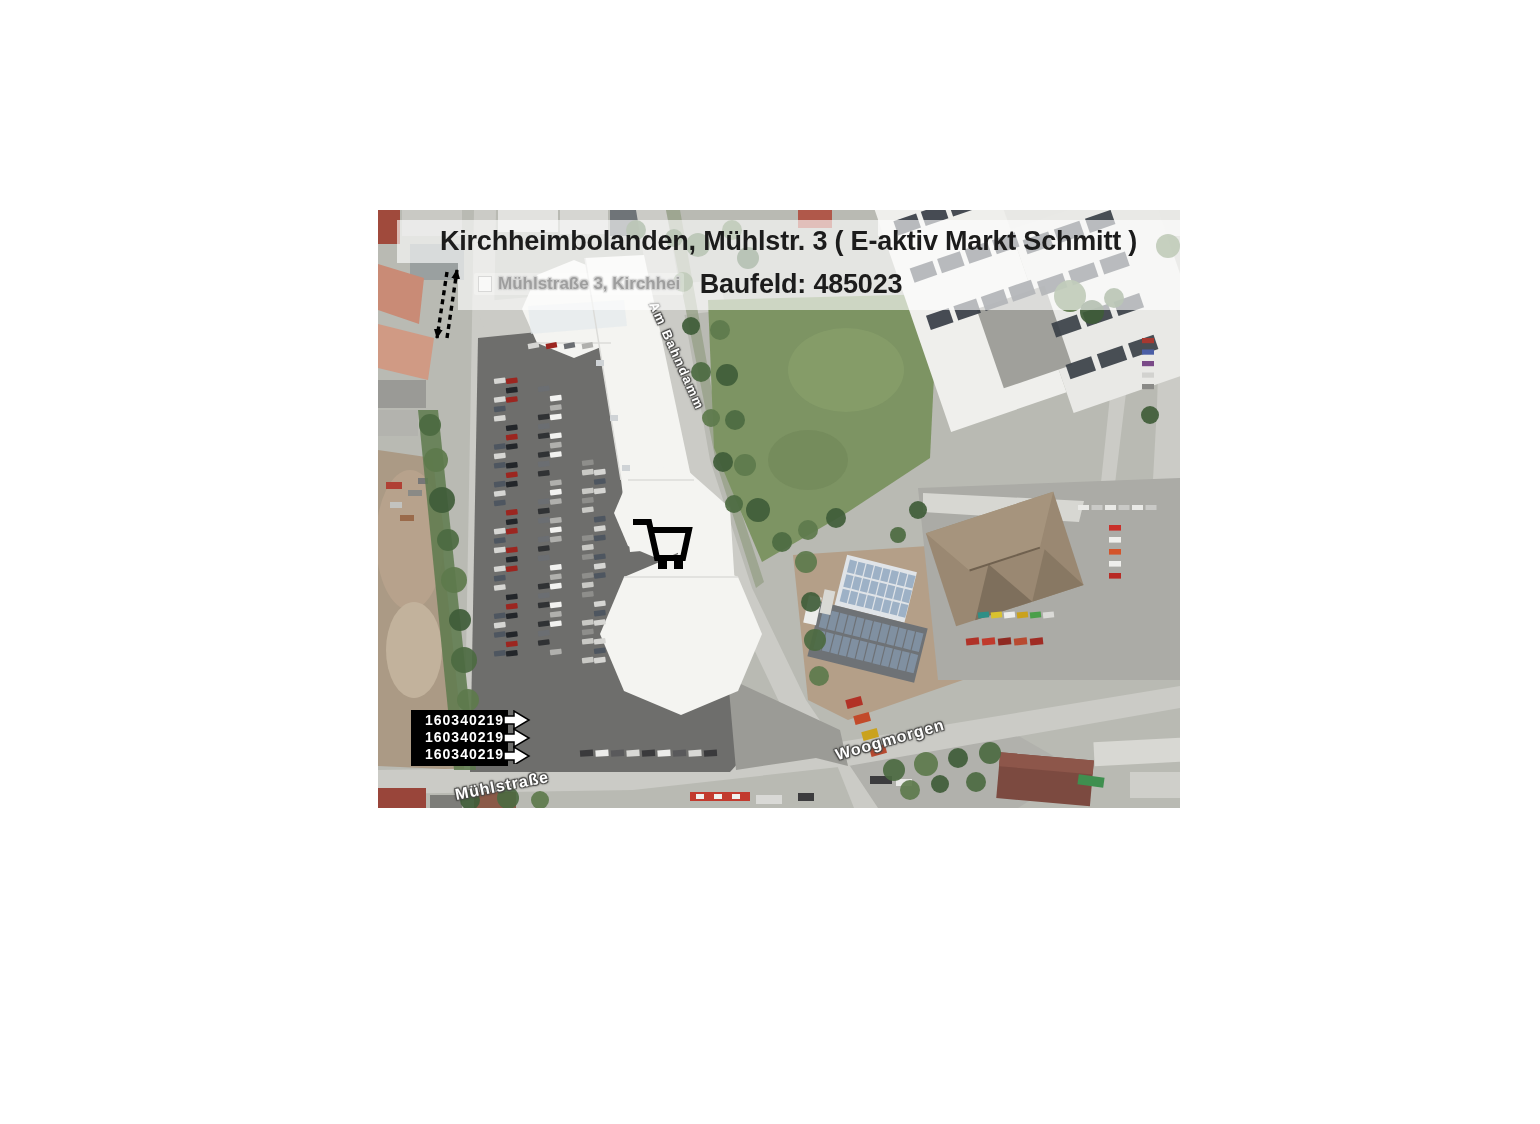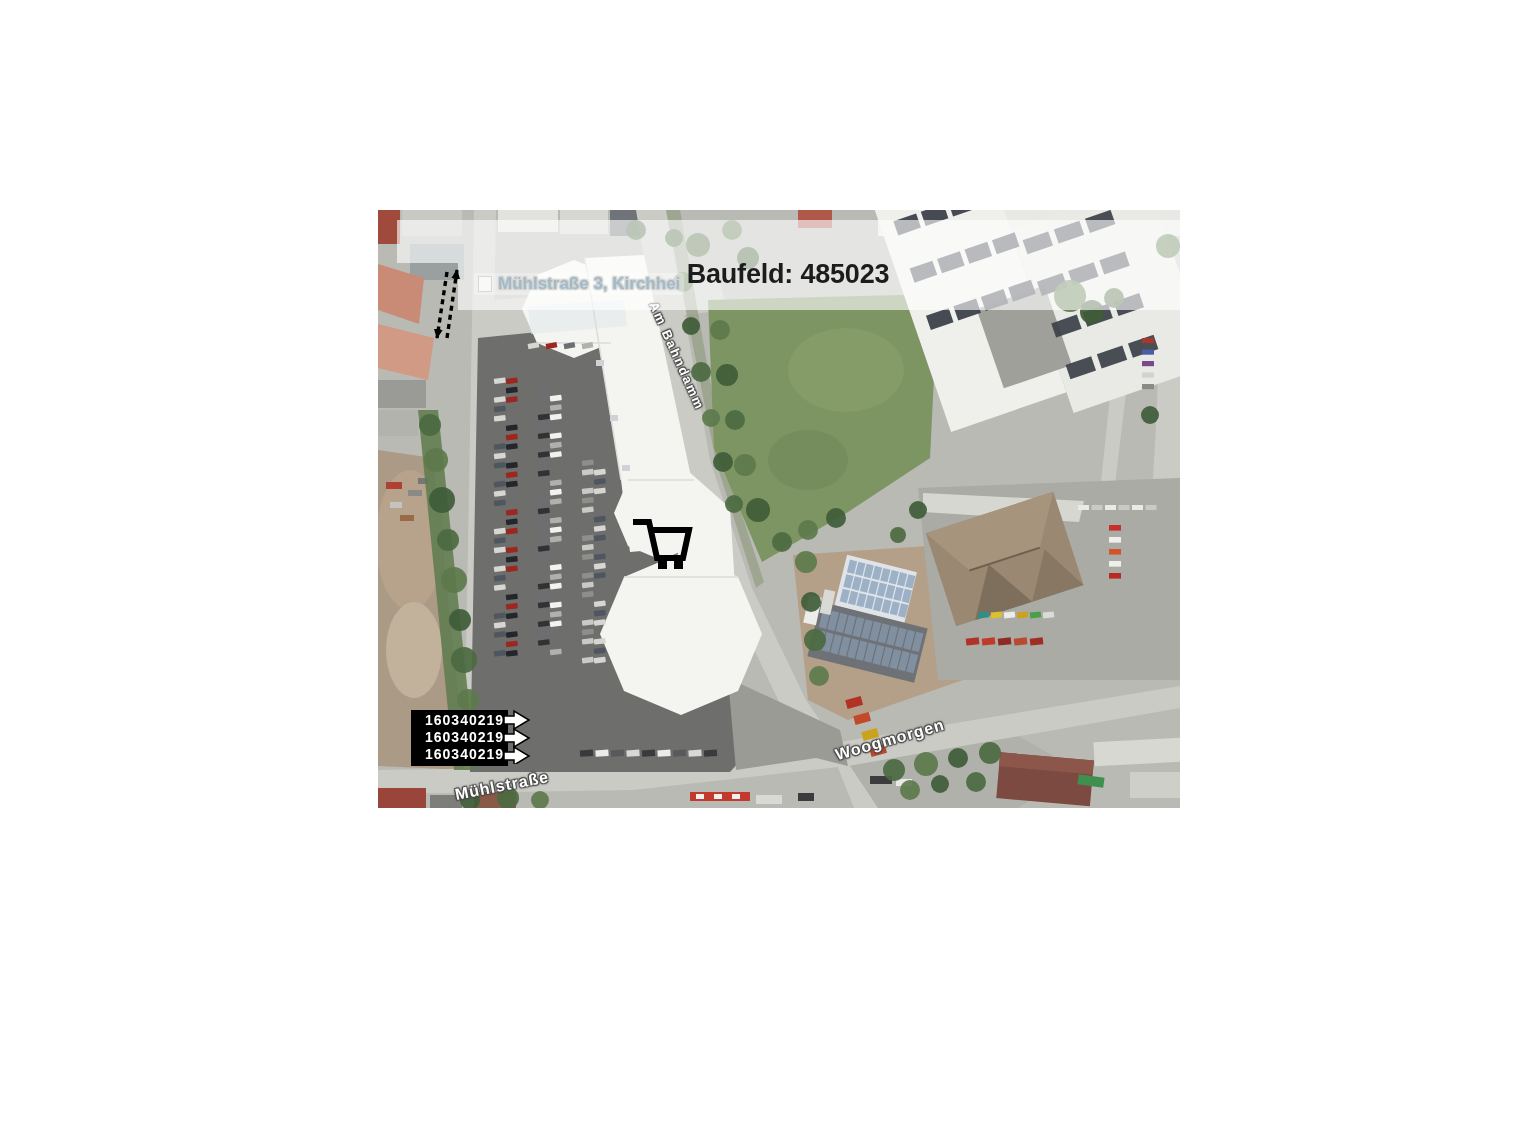--- a/index.html
+++ b/index.html
@@ -7,26 +7,26 @@
         font-family:"Liberation Sans",sans-serif;}
   .map{position:absolute;left:378px;top:210px;width:802px;height:598px;overflow:hidden;background:#b9bab3;}
   .map svg.scene{position:absolute;left:0;top:0;}
   
   .banner{position:absolute;background:rgba(255,255,255,0.62);z-index:3;}
   .banner-1{left:19px;top:10px;width:783px;height:43px;}
   .banner-2{left:80px;top:53px;width:722px;height:47px;}
   .title-line{position:absolute;z-index:4;color:#1c1c1c;font-size:27px;font-weight:600;
               letter-spacing:-0.2px;text-align:center;white-space:nowrap;}
   .title-1{left:19px;top:10px;width:783px;line-height:43px;}
-  .title-2{left:80px;top:41px;width:660px;line-height:47px;}
+  .title-2{left:80px;top:51px;width:660px;line-height:47px;padding-left:13px;}
   .gmap-label{position:absolute;left:96px;top:63px;z-index:2;display:flex;align-items:center;
               background:rgba(255,255,255,0.28);padding:1px 4px;border-radius:2px;}
   .gmap-label .plate-icon{width:12px;height:14px;background:rgba(255,255,255,0.55);
               border:1px solid #9a9a97;margin-right:6px;}
-  .gmap-label .addr{color:#0c4a6e;font-size:17px;font-weight:bold;white-space:nowrap;
+  .gmap-label .addr{color:#000000;font-size:17px;font-weight:bold;white-space:nowrap;
       text-shadow:-1px -1px 1px #8a8a88,1px -1px 1px #8a8a88,-1px 1px 1px #8a8a88,1px 1px 1px #8a8a88,0 0 3px #777;}
   .street{position:absolute;z-index:2;color:#ffffff;font-weight:bold;white-space:nowrap;
       text-shadow:-1px -1px 1px #4a4a48,1px -1px 1px #4a4a48,-1px 1px 1px #4a4a48,1px 1px 1px #4a4a48,0 0 3px #333;}
   .street-bahndamm{left:299px;top:146px;font-size:13px;letter-spacing:2px;
       transform:translate(-50%,-50%) rotate(66deg);}
   .street-woogmorgen{left:512px;top:530px;font-size:16px;letter-spacing:1px;
       transform:translate(-50%,-50%) rotate(-16deg);}
   .street-muehlstrasse{left:124px;top:576px;font-size:16px;letter-spacing:1px;
       transform:translate(-50%,-50%) rotate(-11deg);}
   .parcel-box{position:absolute;left:33px;top:500px;z-index:4;background:#000000;
@@ -452,20 +452,21 @@
         </g>
     </svg>
 
     <div class="gmap-label">
       <span class="plate-icon"></span>
       <span class="addr">Mühlstraße 3, Kirchhei</span>
     </div>
 
     <div class="banner banner-1"></div>
     <div class="banner banner-2"></div>
+    <div class="title-line title-1">Kirchheimbolanden, Mühlstr. 3 ( E-aktiv Markt Schmitt )</div>
     <div class="title-line title-2">Baufeld: 485023</div>
 
     <div class="street street-bahndamm">Am Bahndamm</div>
     <div class="street street-woogmorgen">Woogmorgen</div>
     <div class="street street-muehlstrasse">Mühlstraße</div>
 
     <svg class="measure-arrow" width="44" height="92" viewBox="0 0 44 92">
       <defs>
         <marker id="ah" markerWidth="10" markerHeight="9" refX="9" refY="4.5" orient="auto" markerUnits="userSpaceOnUse">
           <path d="M0 0 L10 4.5 L0 9 Z" fill="#000"></path>

